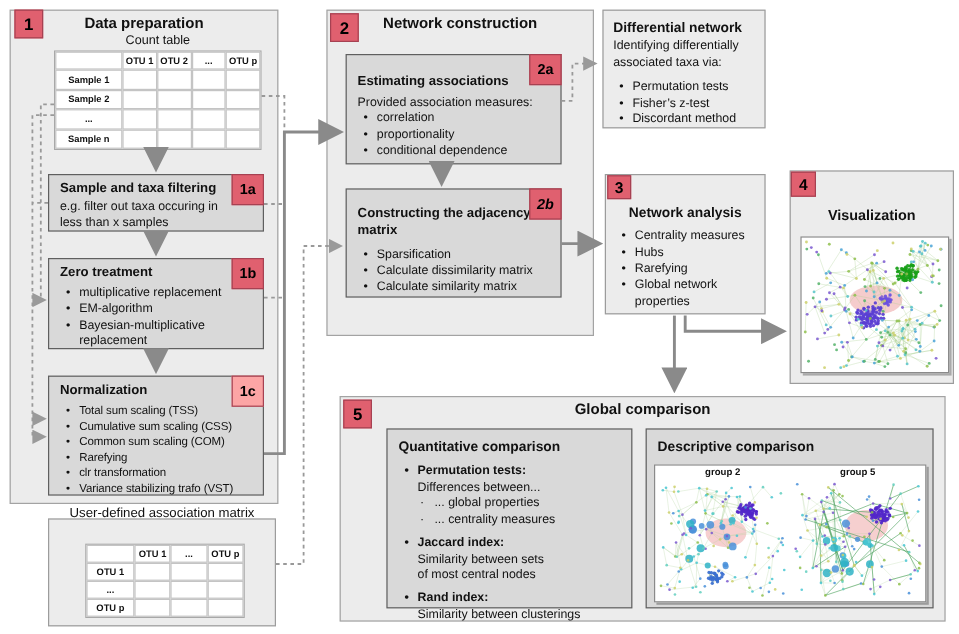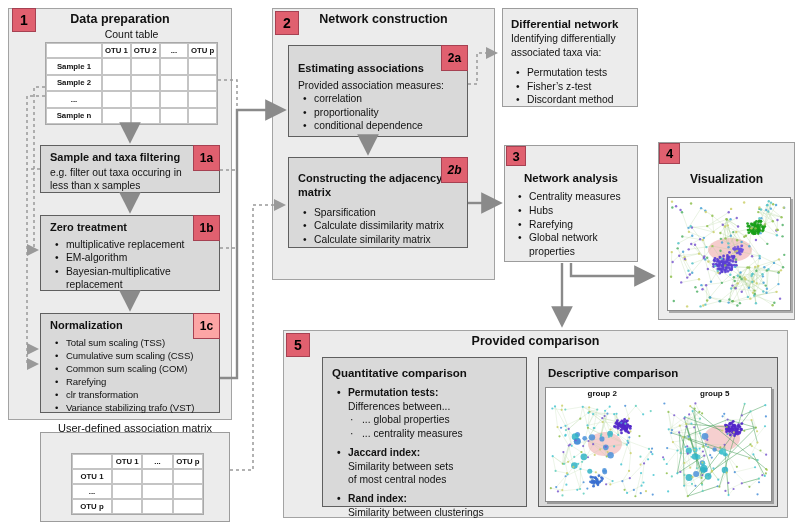--- a/index.html
+++ b/index.html
@@ -48,21 +48,21 @@
   <div class="lite" style="left:504px;top:145px;width:134px;height:117px"></div>
   <div class="lite" style="left:658px;top:142px;width:137px;height:178px"></div>
 
   <div class="badge num" style="left: 12px; top: 8px; background: rgb(224, 96, 111);">1</div>
   <div class="sec-title" style="left:8px;top:12px;width:224px">Data preparation</div>
 
   <div class="badge num" style="left: 275px; top: 11px; background: rgb(224, 96, 111);">2</div>
   <div class="sec-title" style="left:272px;top:12px;width:223px">Network construction</div>
 
   <div class="badge num" style="left: 286px; top: 333px; background: rgb(224, 96, 111);">5</div>
-  <div class="sec-title" style="left:283px;top:334px;width:505px">Provided comparison</div>
+  <div class="sec-title" style="left:283px;top:334px;width:505px">Global comparison</div>
 
   <div class="tbl-label" style="left:45px;top:28px;width:173px">Count table</div>
   <div class="tbl" style="left:45px;top:42px;width:173px;height:83px;grid-template-columns:56px repeat(4,1fr);grid-template-rows:15px repeat(4,1fr)">
       <div></div>
       <div>OTU 1</div>
       <div>OTU 2</div>
       <div>...</div>
       <div>OTU p</div>
       <div>Sample 1</div>
       <div></div>

